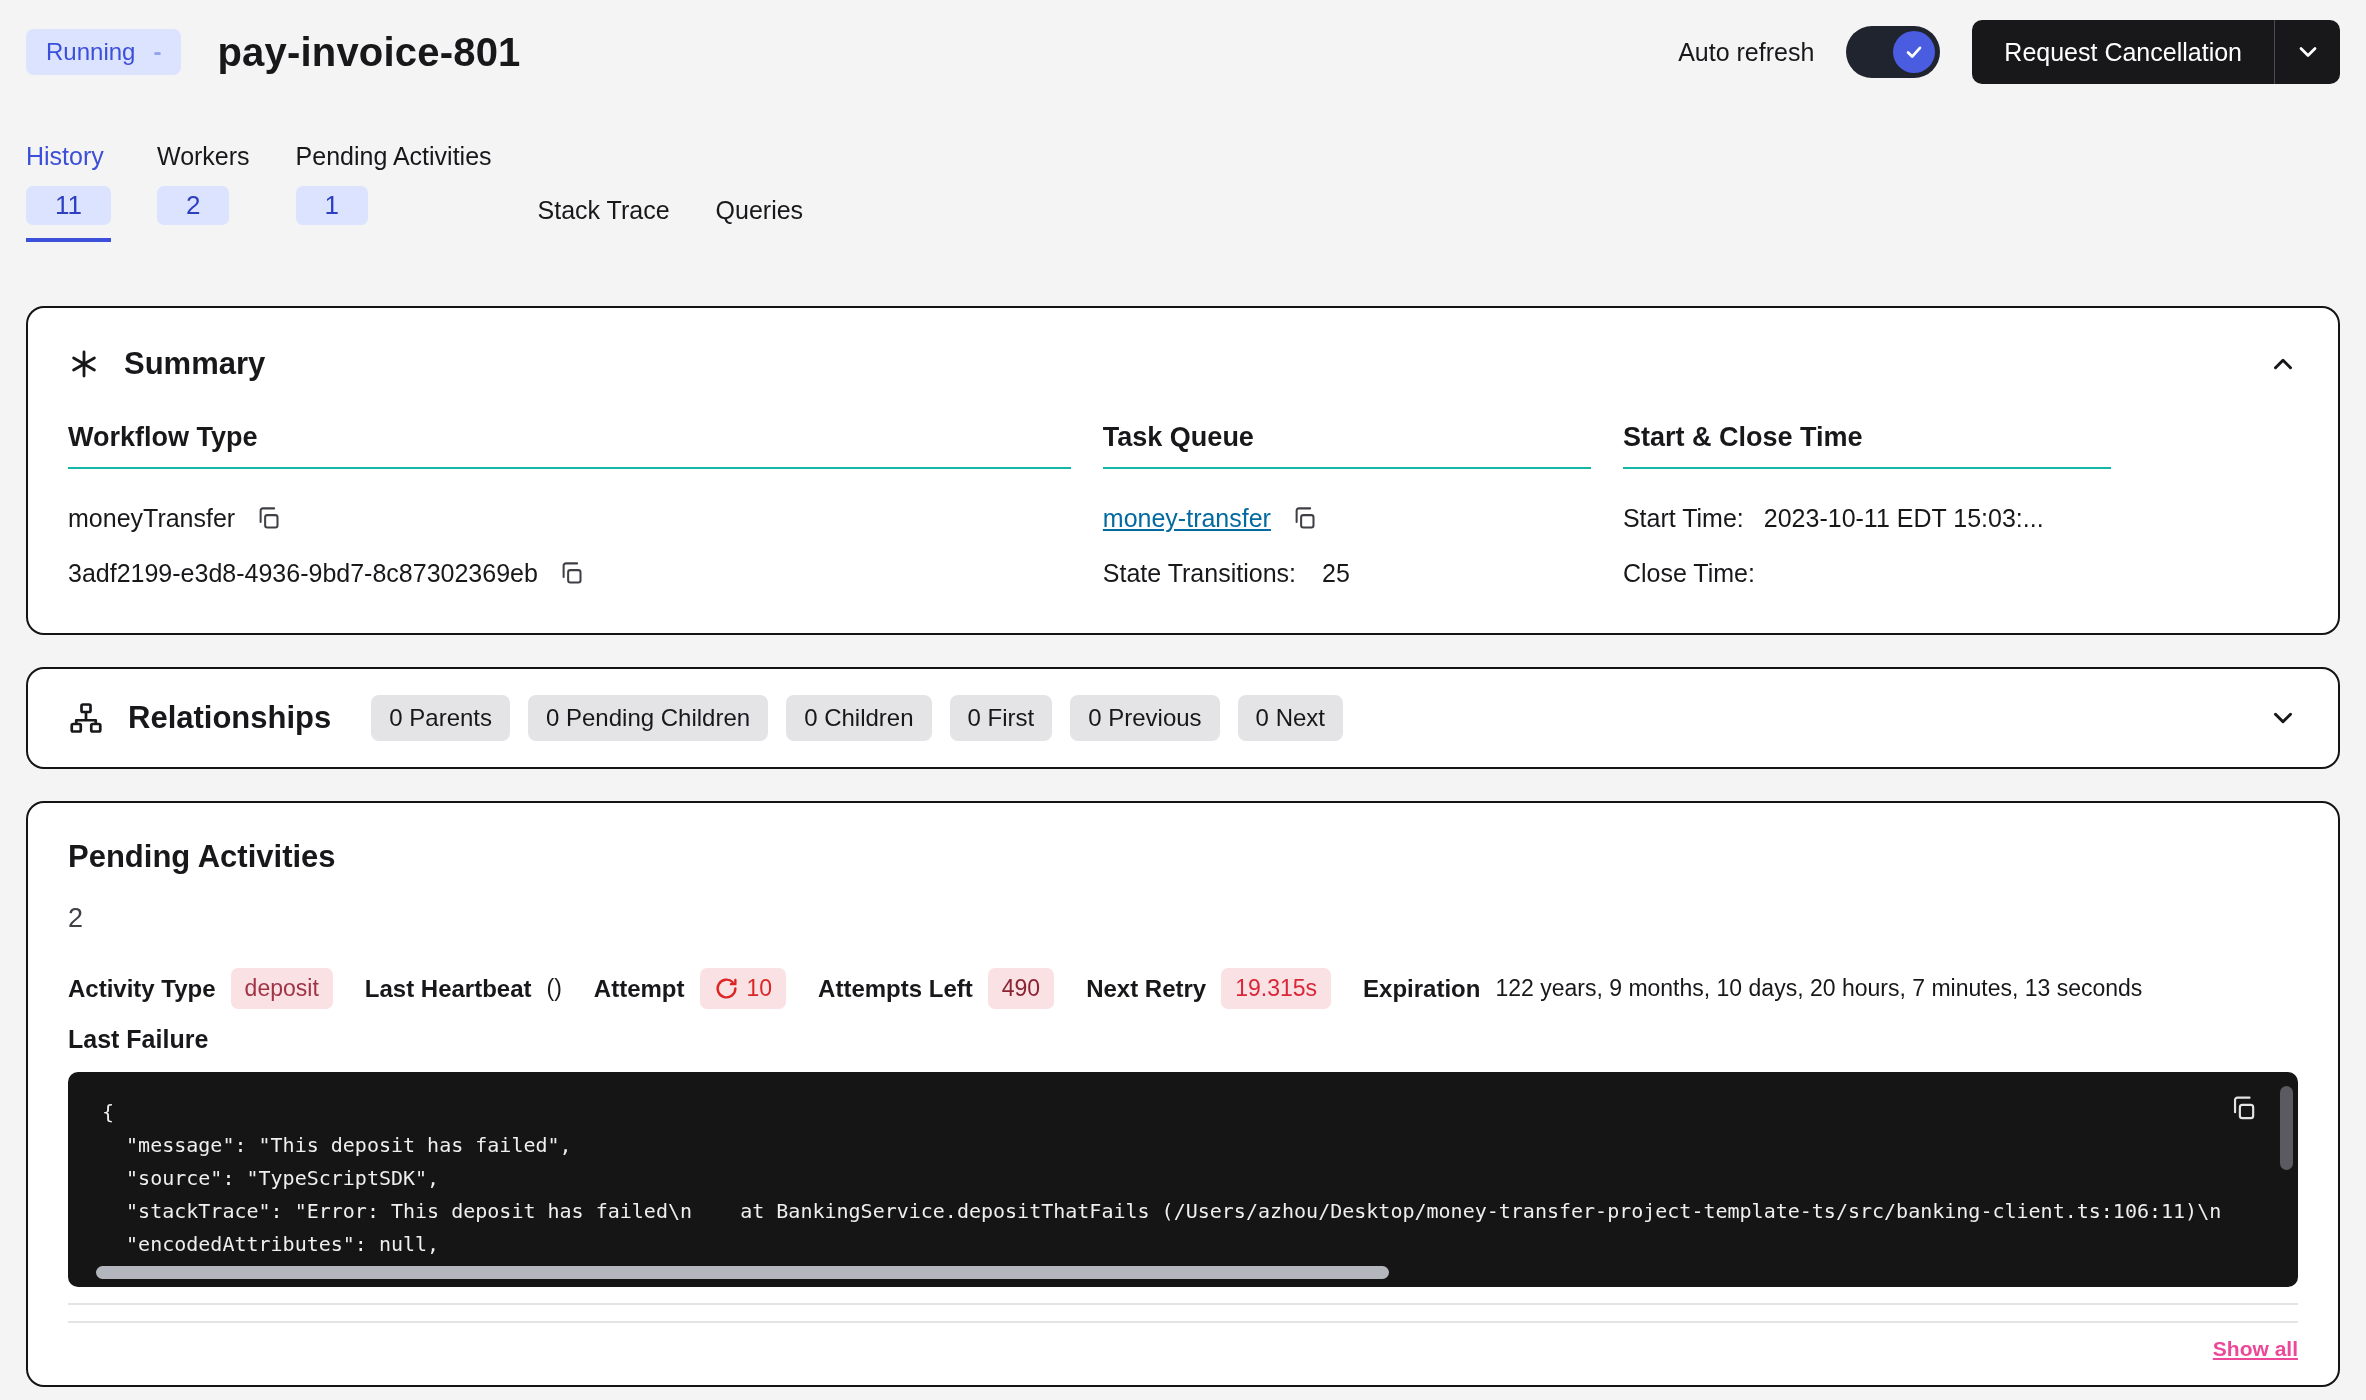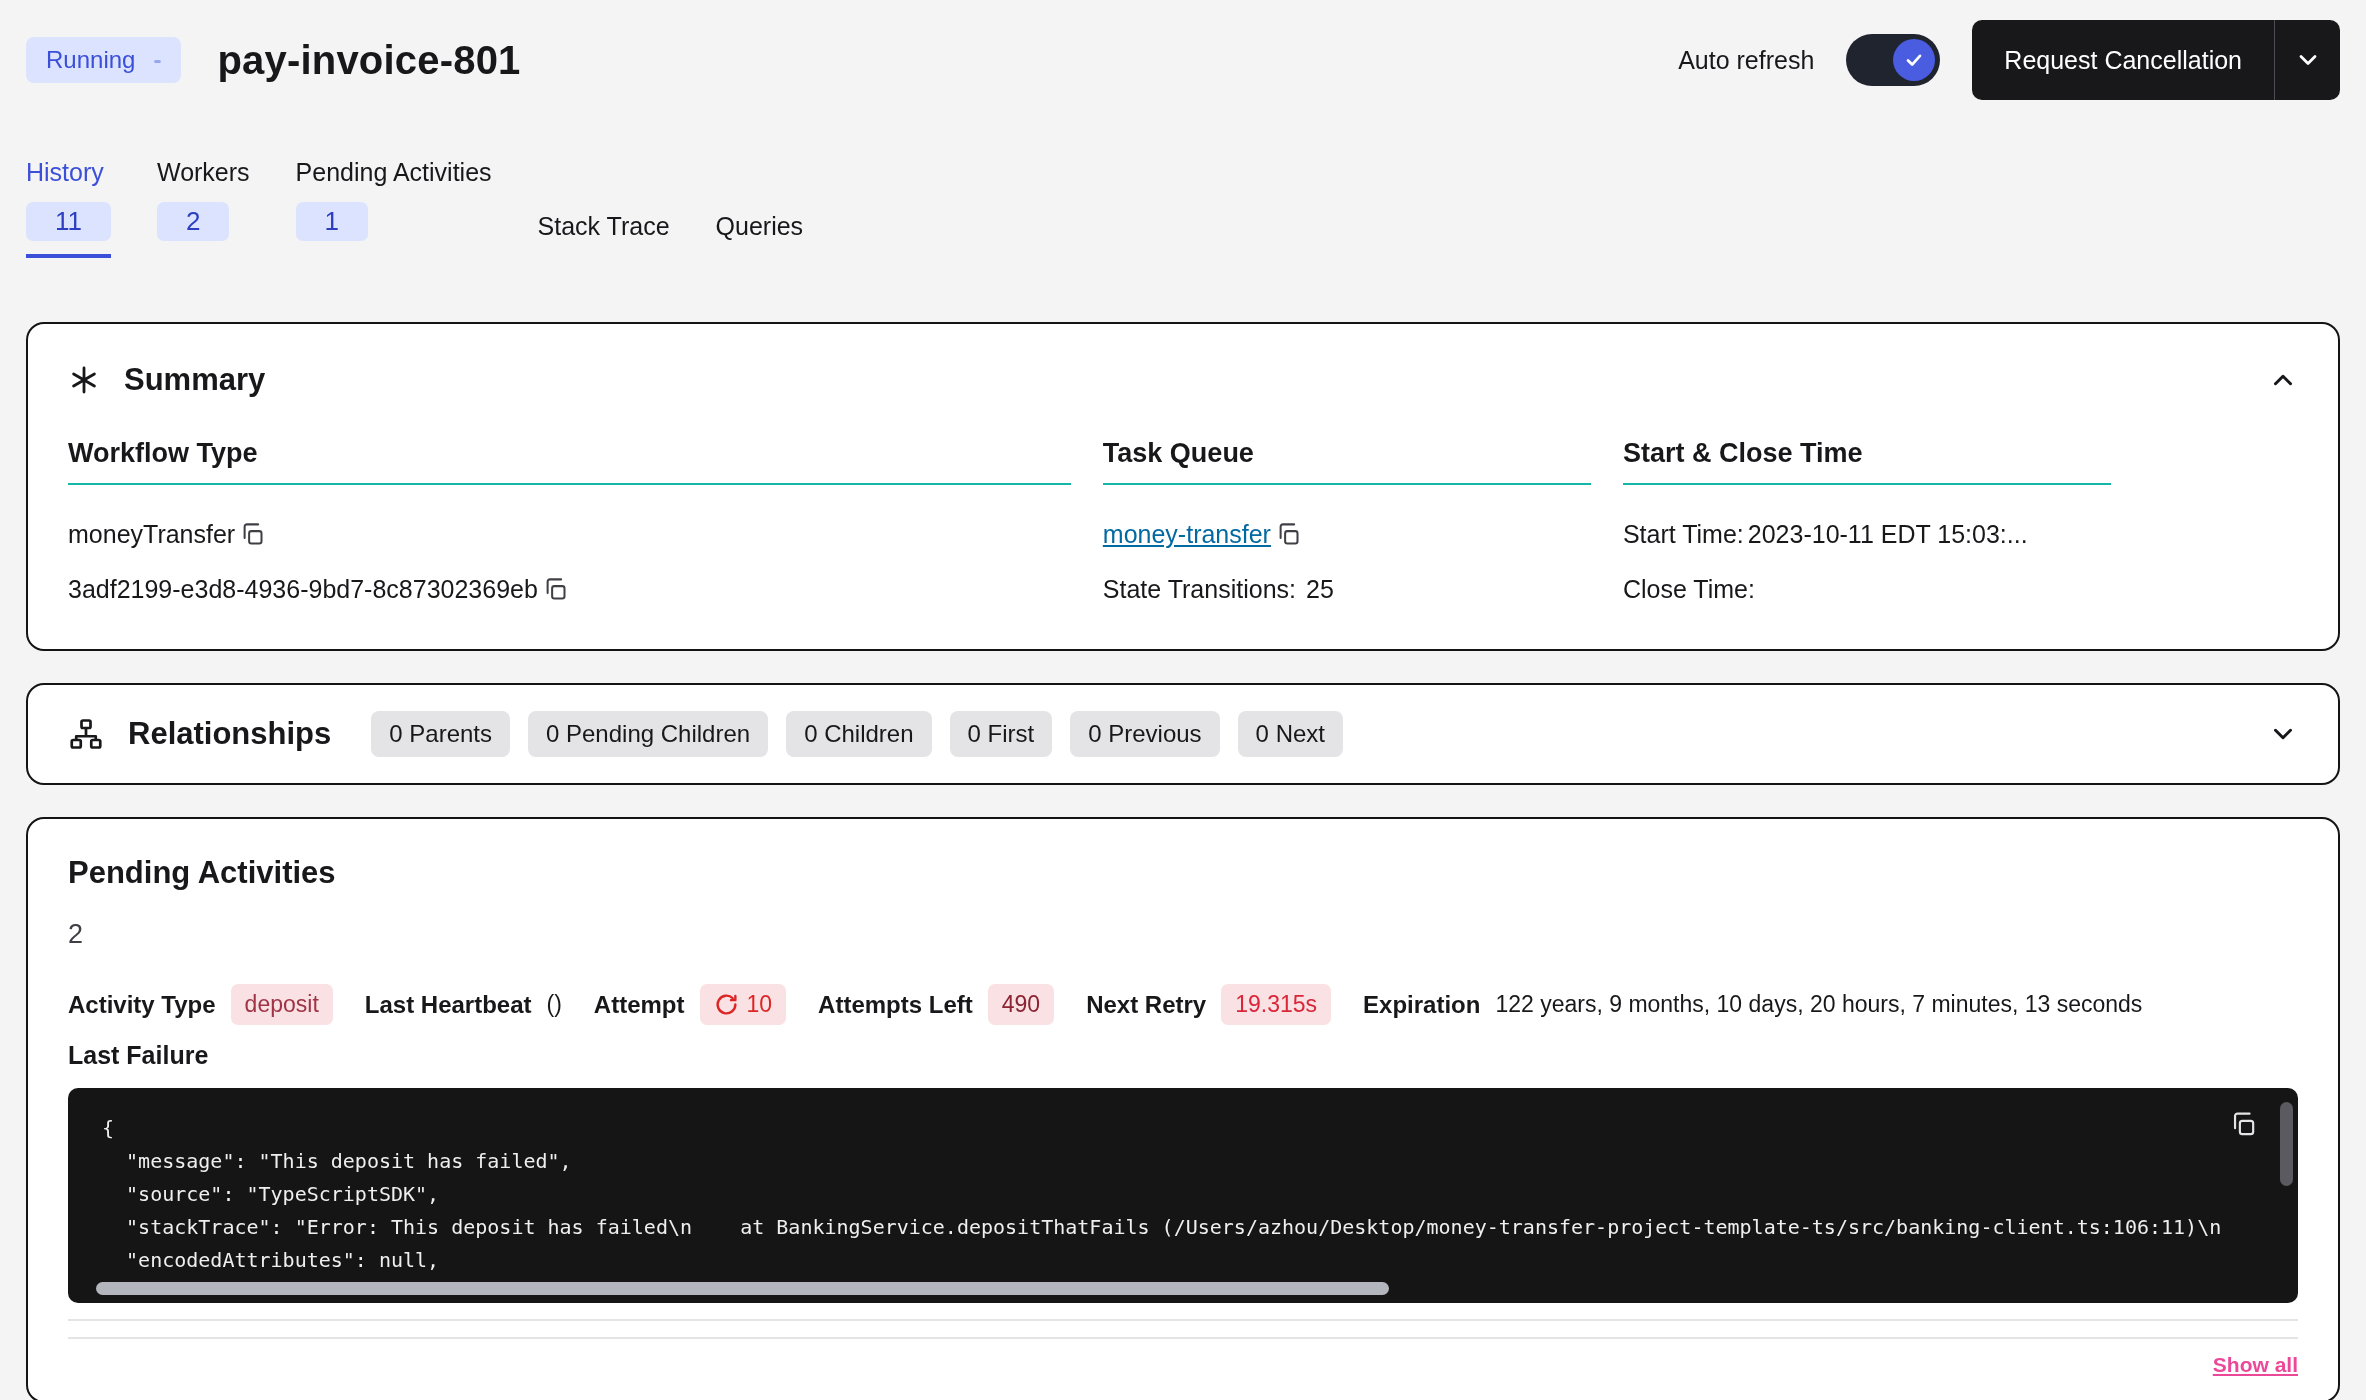--- a/index.html
+++ b/index.html
@@ -30,21 +30,21 @@
     width:94px; height:52px; border-radius:26px; border:none;
     background:#20242f; position:relative; cursor:pointer;
   }
   .toggle-knob {
     position:absolute; top:5px; right:5px; width:42px; height:42px;
     border-radius:50%; background:#4a5ce0; display:flex; align-items:center; justify-content:center;
   }
   .toggle-knob svg { width:22px; height:22px; stroke:#fff; }
 
   .cancel-group {
-    display:flex; align-items:stretch; background:#18181b; border-radius:10px; overflow:hidden; height:80px;
+    display:flex; align-items:stretch; background:#18181b; border-radius:10px; overflow:hidden; height:64px;
   }
   .cancel-btn {
     background:transparent; border:none; color:#fff; font-size:25px;
     font-family:inherit; padding:0 32px; cursor:pointer;
   }
   .cancel-caret {
     background:transparent; border:none; border-left:1.5px solid #4c4c54;
     width:66px; display:flex; align-items:center; justify-content:center; cursor:pointer;
   }
   .cancel-caret svg { width:28px; height:28px; stroke:#fff; }
@@ -76,21 +76,21 @@
 
   .summary-grid {
     margin-top:40px; display:grid;
     grid-template-columns:1015fr 494fr 494fr; column-gap:32px;
     padding-right:187px;
   }
   .col-head {
     font-size:27px; font-weight:700; margin:0 0 24px 0;
     padding-bottom:14px; border-bottom:2px solid #14b8a6;
   }
-  .srow { display:flex; align-items:center; gap:4px; font-size:25px; min-height:50px; margin-bottom:5px; }
+  .srow { display:flex; align-items:center; gap:20px; font-size:25px; min-height:50px; margin-bottom:5px; }
   .copy-btn { color:#3f3f46; }
   .copy-btn svg { width:27px; height:27px; stroke:#3f3f46; }
   .queue-link { text-decoration:underline; color:#0369a1; cursor:pointer; }
   .kv-gap { margin-left:6px; }
 
   
   .card.relationships {
     margin-top:32px; padding:26px 40px; display:flex; align-items:center; gap:24px;
   }
   .relationships h2 { font-size:31px; font-weight:700; margin:0; }

